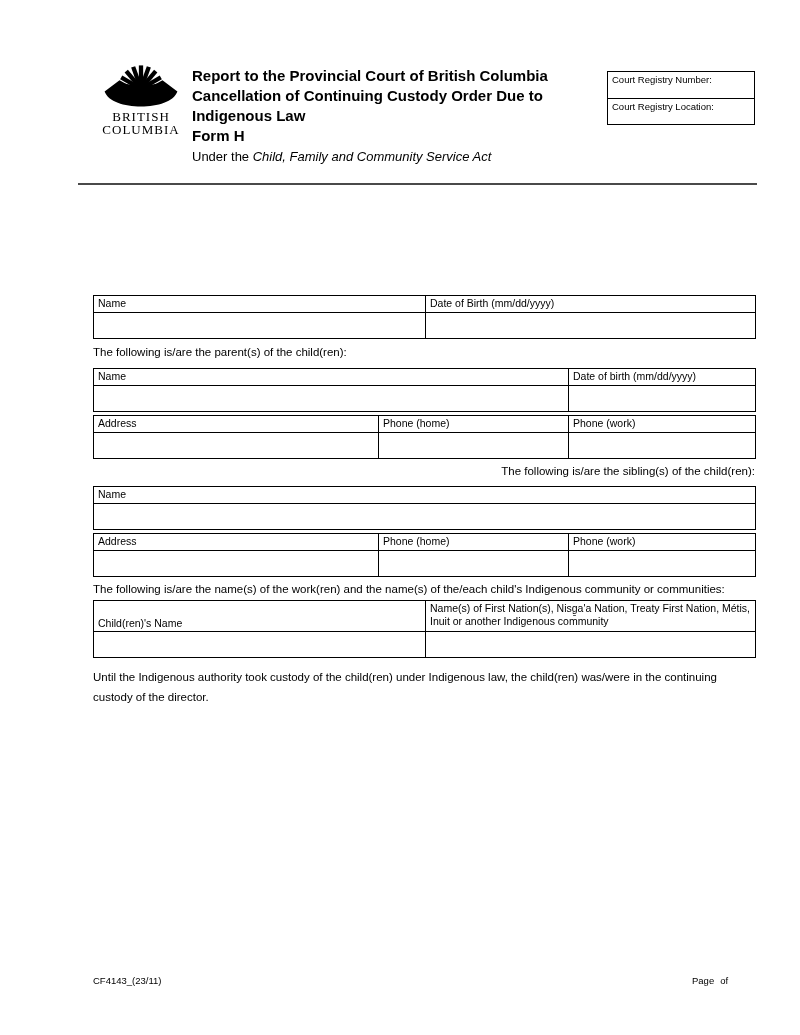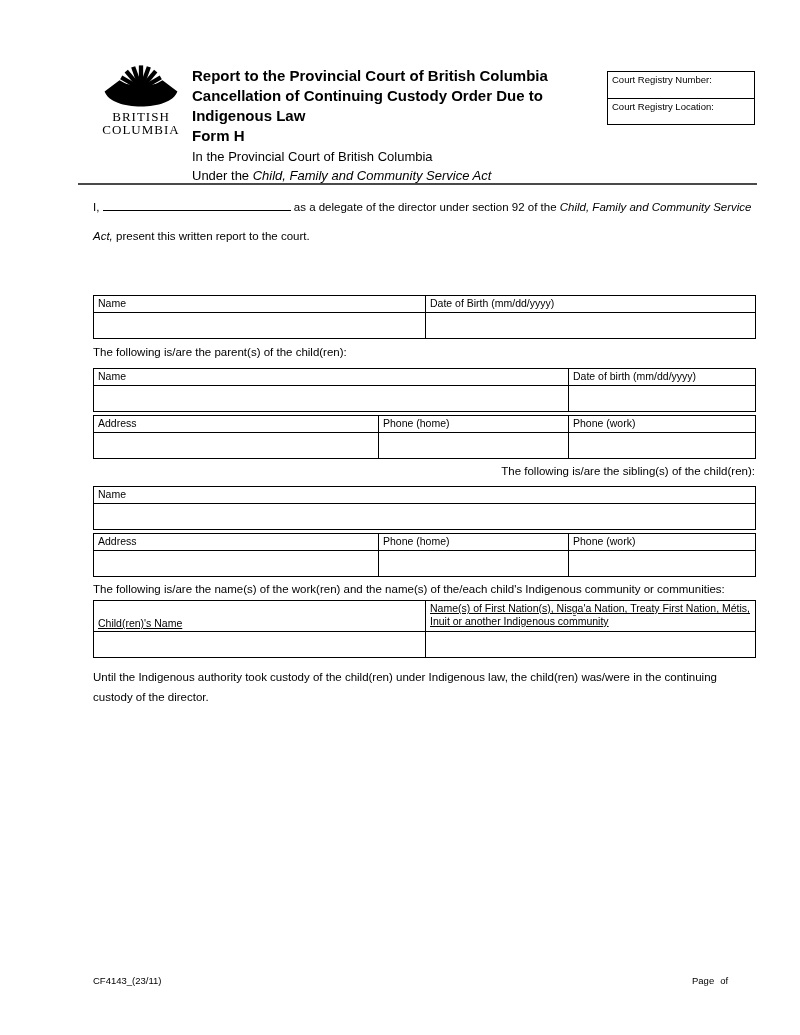--- a/index.html
+++ b/index.html
@@ -33,21 +33,21 @@
   .intro{left:93px;top:193px;width:662px;}
   .blank-line{display:inline-block;width:188px;border-bottom:1px solid #000;height:11px;vertical-align:baseline;}
   .section-label{font-size:11.5px;line-height:14px;}
   .closing{left:93px;top:667px;width:662px;font-size:11.5px;line-height:20px;}
 
   
   table{border-collapse:collapse;table-layout:fixed;width:662px;}
   td{border:1px solid #000;font-size:10.5px;line-height:13px;padding:1px 4px;vertical-align:top;box-sizing:border-box;}
   td.hdr{height:17px;}
   td.fill{height:26px;}
-  td.hdr2{height:31px;text-decoration:underline;}
+  td.hdr2{height:31px;}
   td.vbottom{vertical-align:bottom;}
 
   .footer-left{left:93px;top:975px;font-size:9.5px;}
   .footer-right{left:692px;top:975px;font-size:9.5px;}
   .footer-right span{display:inline-block;}
   .page-gap{width:6px;}
 </style>
 </head>
 <body>
 
@@ -70,38 +70,30 @@
     </svg>
     <div class="logo-text">BRITISH</div>
     <div class="logo-text">COLUMBIA</div>
   </div>
 
   <div class="abs title-block">
     <div class="title-bold">Report to the Provincial Court of British Columbia</div>
     <div class="title-bold">Cancellation of Continuing Custody Order Due to</div>
     <div class="title-bold">Indigenous Law</div>
     <div class="title-bold">Form H</div>
-    <div class="title-sub">In the Provincial Court of British Columbia</div>
     <div class="title-sub"><span>Under the</span> <span class="italic">Child, Family and Community Service Act</span></div>
   </div>
 
   <div class="abs registry-box">
     <div class="registry-cell"><span>Court Registry Number:</span></div>
     <div class="registry-cell"><span>Court Registry Location:</span></div>
   </div>
 
   <div class="abs header-rule"></div>
 
-  <div class="abs intro body-text">
-    <span>I,</span>
-    <span class="blank-line"></span>
-    <span>as a delegate of the director under section 92 of the</span>
-    <span class="italic">Child, Family and Community Service Act,</span>
-    <span>present this written report to the court.</span>
-  </div>
 
   <table class="abs" style="left:93px;top:295px;">
     <colgroup>
         <col style="width:332px">
         <col style="width:330px">
       </colgroup>
     <tbody>
         <tr>
       <td class="hdr">Name</td>
       <td class="hdr">Date of Birth (mm/dd/yyyy)</td>

